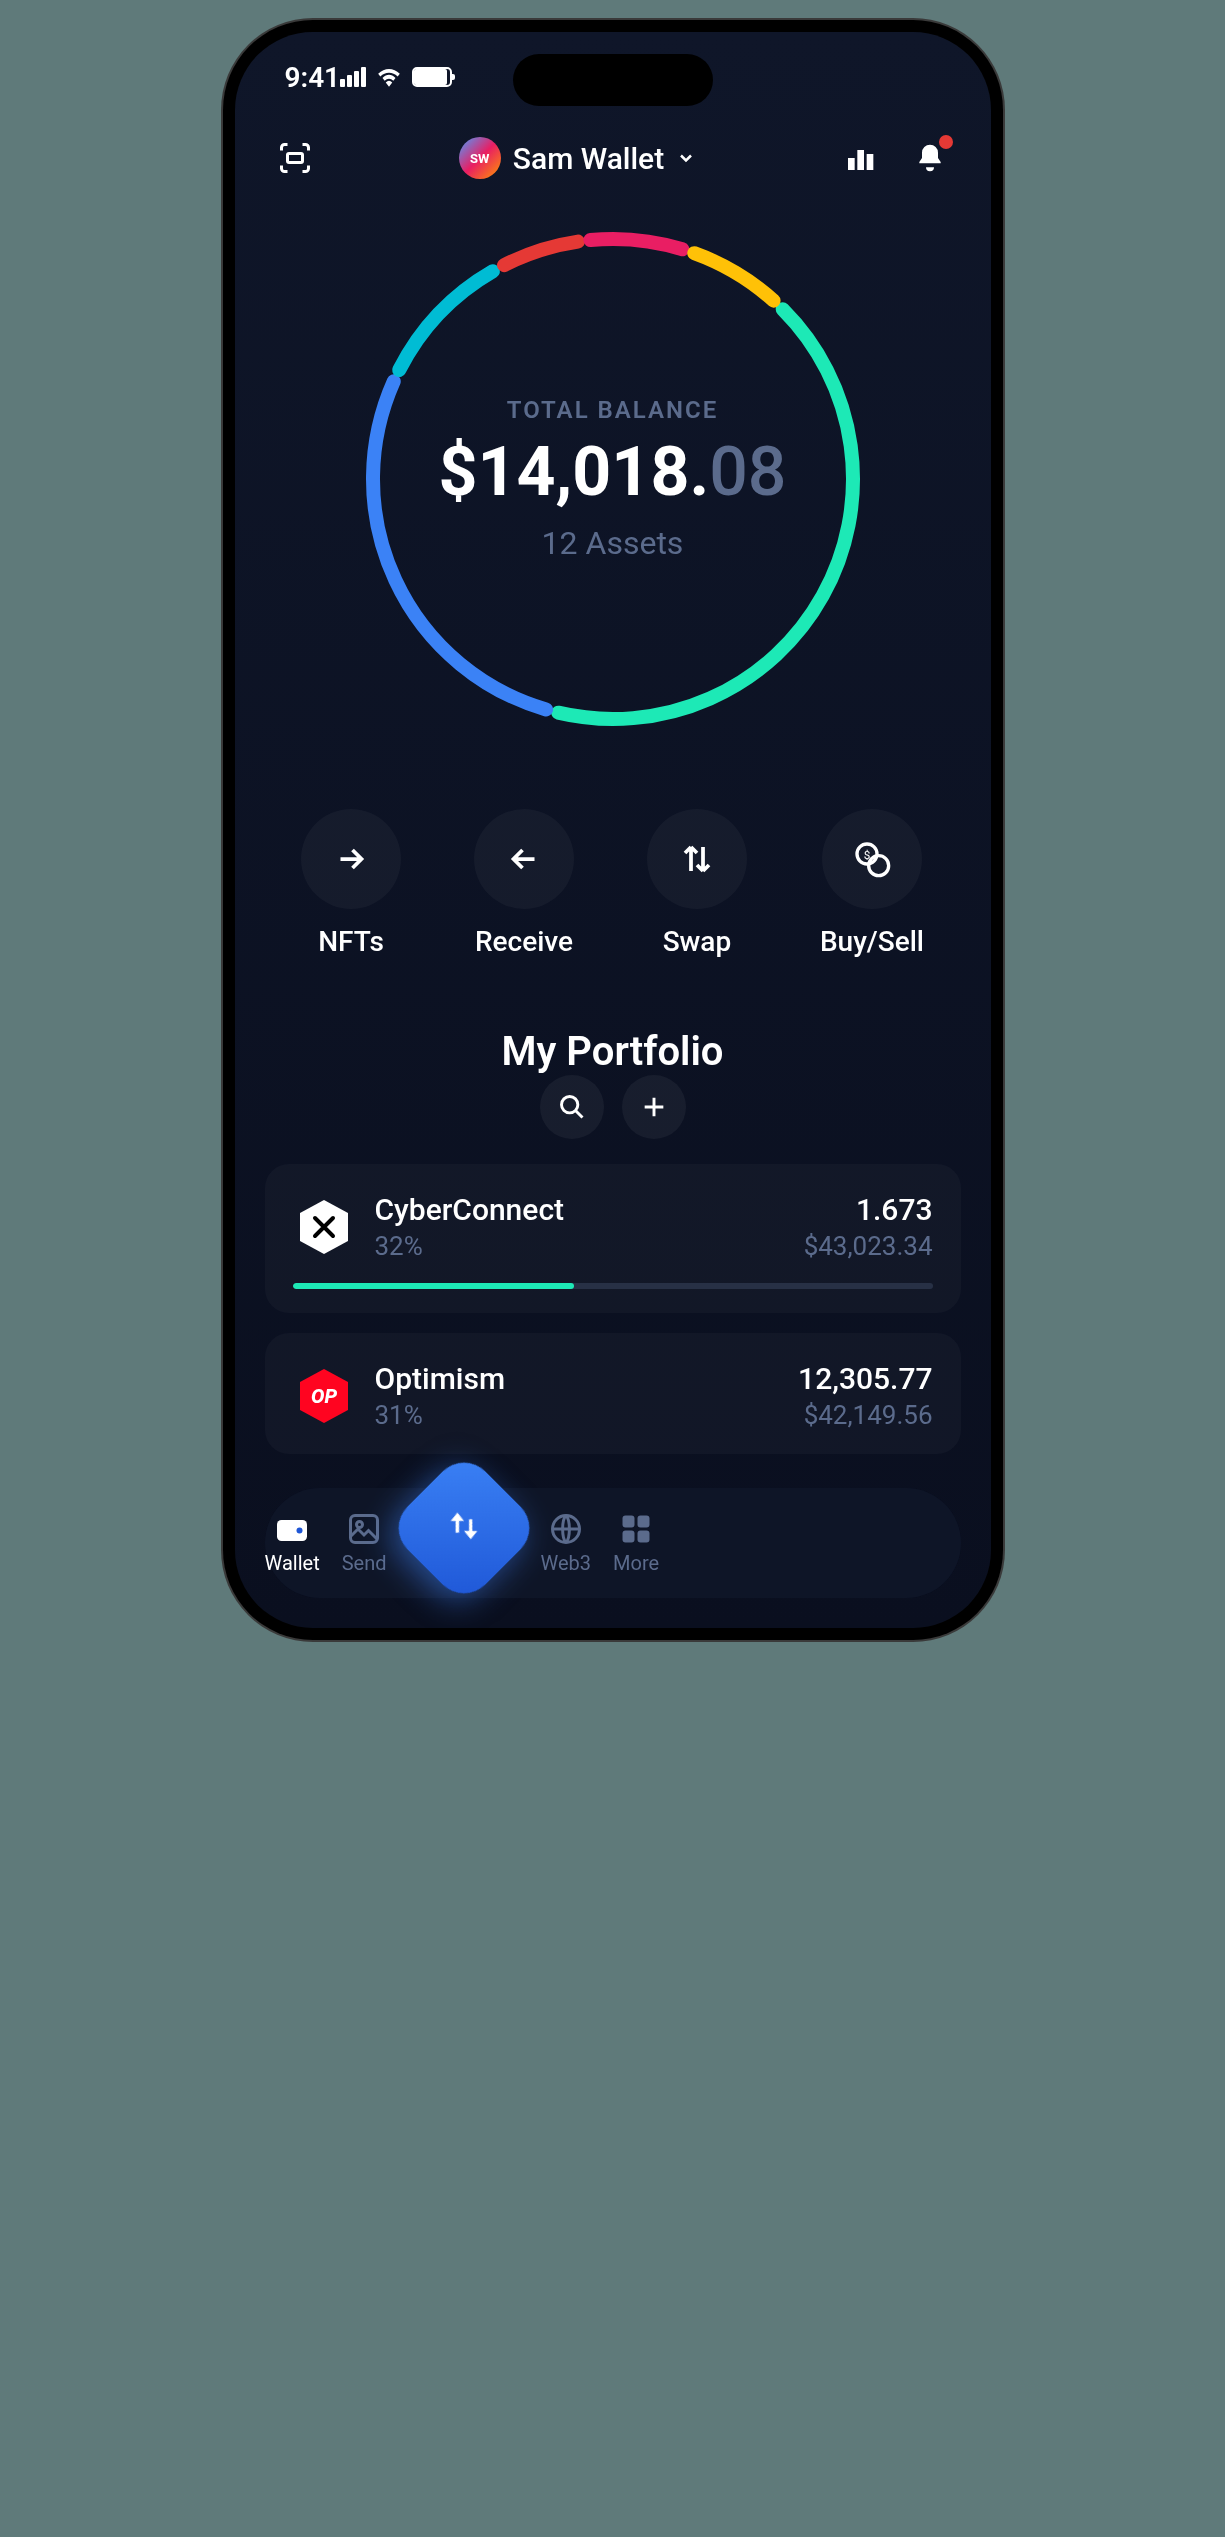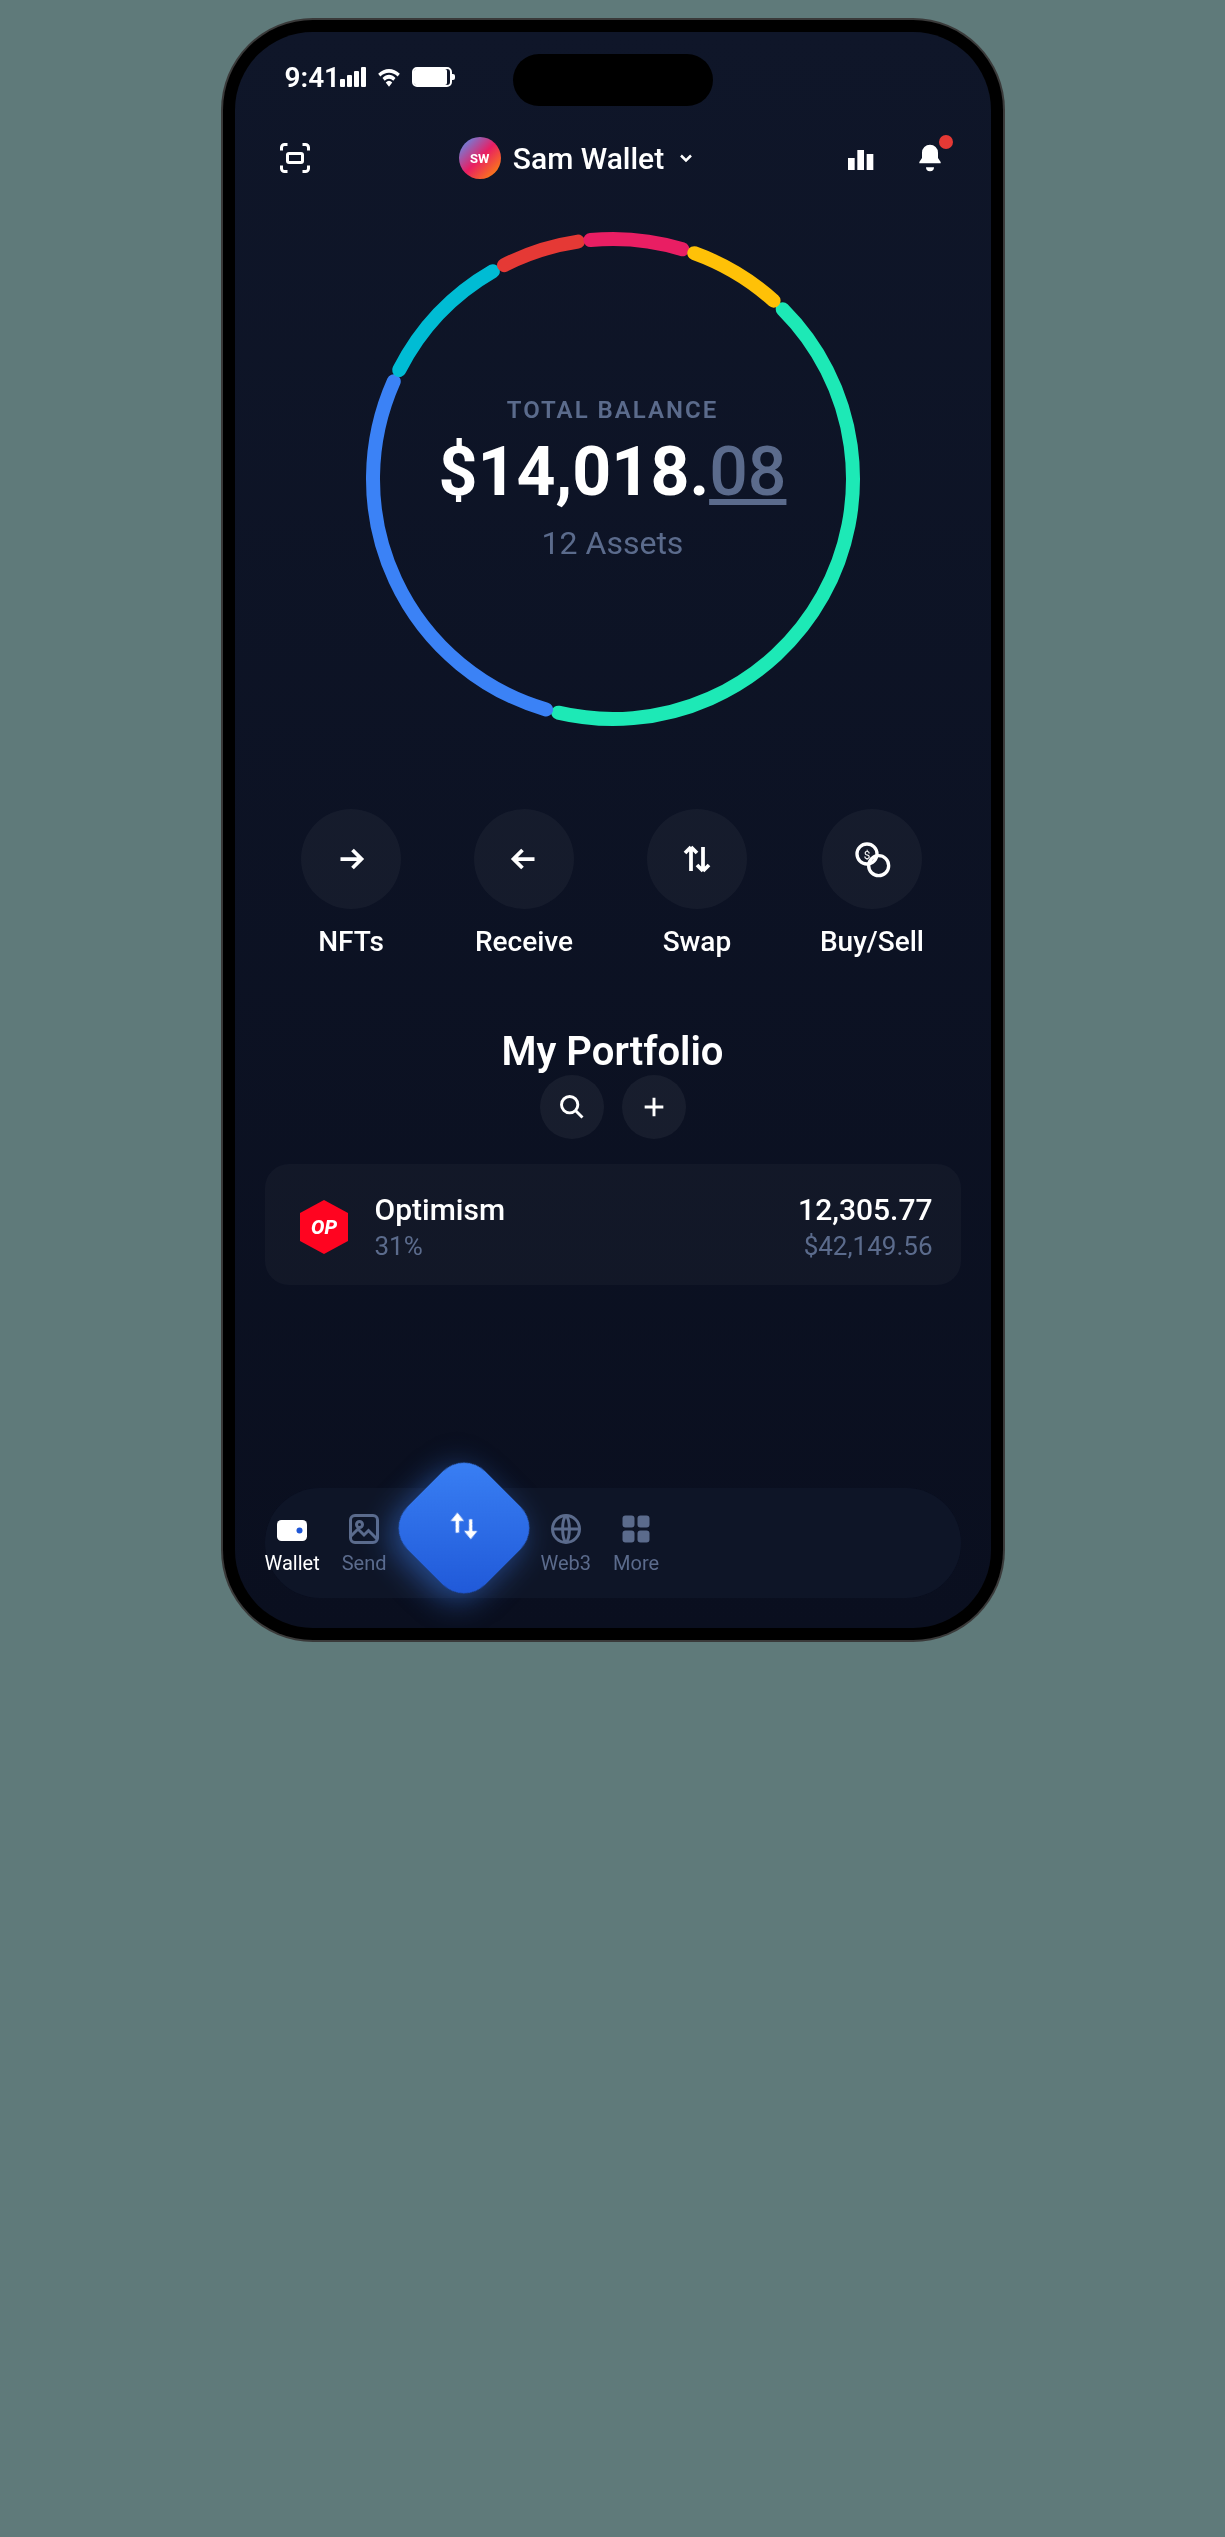--- a/index.html
+++ b/index.html
@@ -91,21 +91,21 @@
   height: 520px;
   margin: 10px auto 50px;
   display: flex;
   align-items: center;
   justify-content: center;
 }
 .donut-svg { position: absolute; top:0; left:0; }
 .donut-center { text-align: center; }
 .balance-label { color: #5B6B8C; font-size: 24px; font-weight: 600; letter-spacing: 2px; }
 .balance-value { font-size: 68px; font-weight: 700; margin-top: 8px; }
-.balance-value .cents { color: #5B6B8C; font-weight: 500; text-decoration: underline; }
+.balance-value .cents { color: #5B6B8C; font-weight: 500; }
 .asset-count { color: #5B6B8C; font-size: 32px; margin-top: 12px; }
 
 .action-row {
   display: flex;
   justify-content: space-around;
   padding: 20px 30px 40px;
 }
 .action-btn { display:flex; flex-direction:column; align-items:center; gap:16px; cursor:pointer; }
 .action-icon {
   width: 100px; height: 100px;
@@ -299,20 +299,41 @@
             </svg>
         </div>
       </div>
     </div>
 
     <div id="portfolio-list">
         <div class="asset-card">
       <div class="asset-row">
         <div class="asset-icon hex">
               <svg width="62" height="62" viewBox="0 0 62 62">
+                <polygon points="31,4 55,17 55,45 31,58 7,45 7,17" fill="#fff"></polygon>
+                <path d="M22 22l18 18M40 22L22 40" stroke="#000" stroke-width="4" stroke-linecap="round"></path>
+              </svg>
+            </div>
+        <div class="asset-info">
+          <div class="asset-name">CyberConnect</div>
+          <div class="asset-pct">32%</div>
+        </div>
+        <div class="asset-values">
+          <div class="asset-amount">1.673</div>
+          <div class="asset-usd">$43,023.34</div>
+        </div>
+      </div>
+      <div class="progress">
+            <div class="progress-fill" style="width:44%"></div>
+          </div>
+    </div>
+        <div class="asset-card">
+      <div class="asset-row">
+        <div class="asset-icon hex">
+              <svg width="62" height="62" viewBox="0 0 62 62">
                 <polygon points="31,4 55,17 55,45 31,58 7,45 7,17" fill="#FF0420"></polygon>
                 <text x="31" y="38" font-size="20" font-weight="800" fill="#fff" text-anchor="middle" font-style="italic">OP</text>
               </svg>
             </div>
         <div class="asset-info">
           <div class="asset-name">Optimism</div>
           <div class="asset-pct">31%</div>
         </div>
         <div class="asset-values">
           <div class="asset-amount">12,305.77</div>

